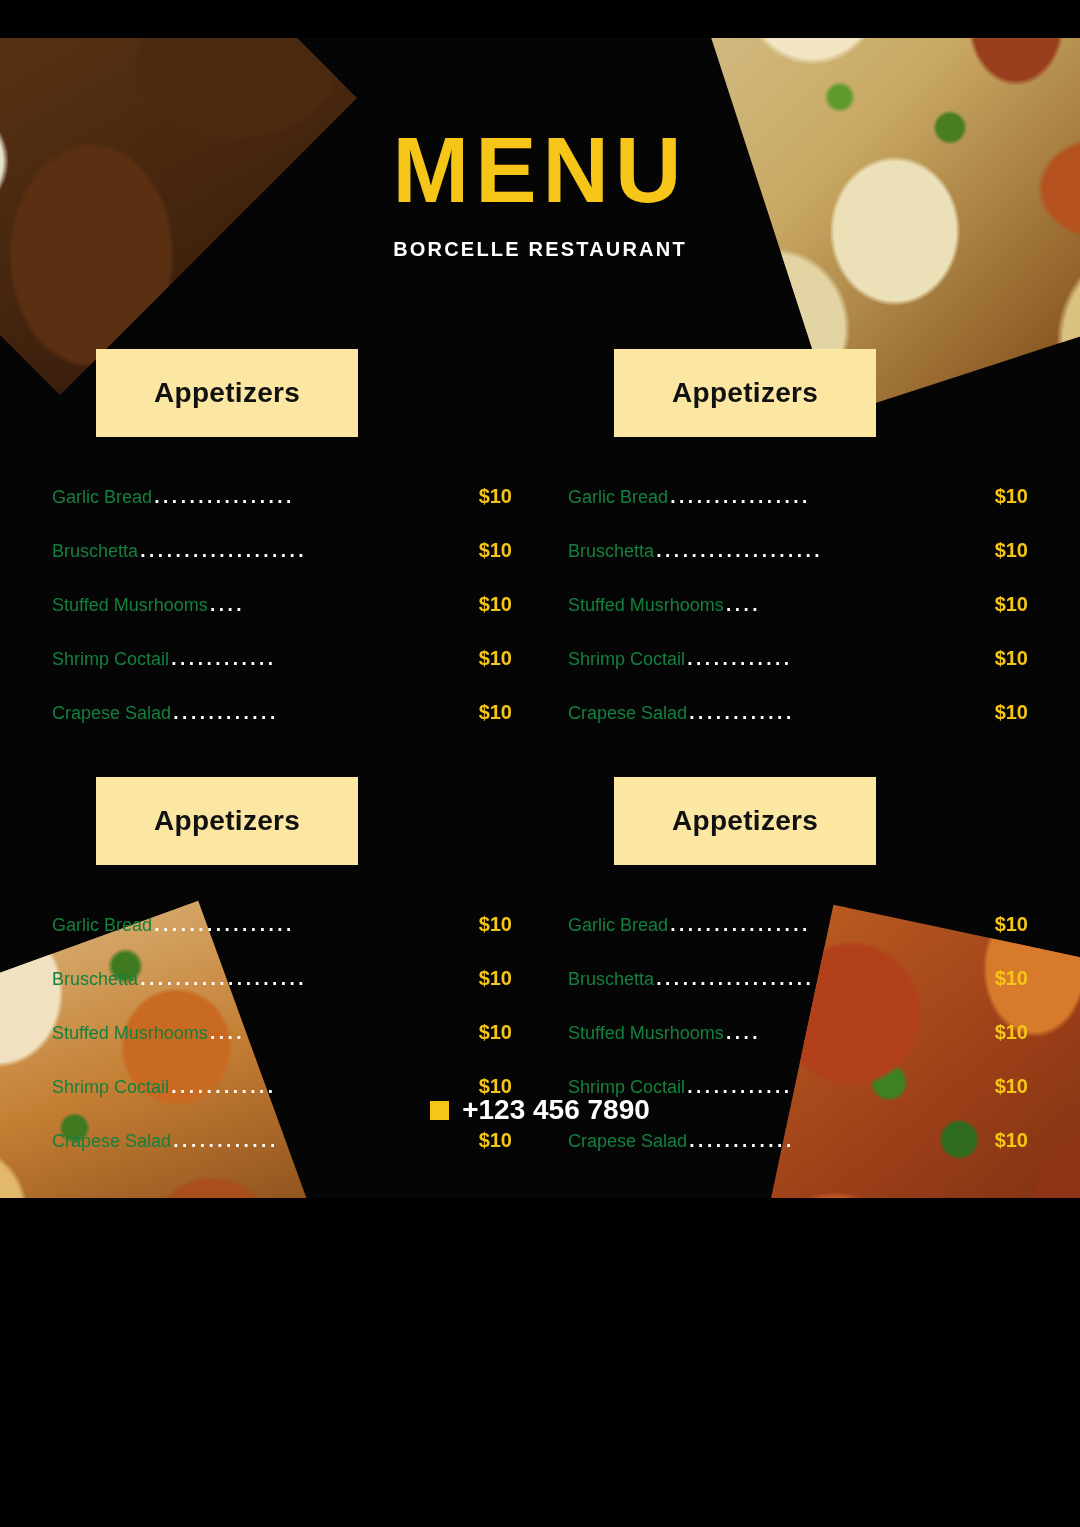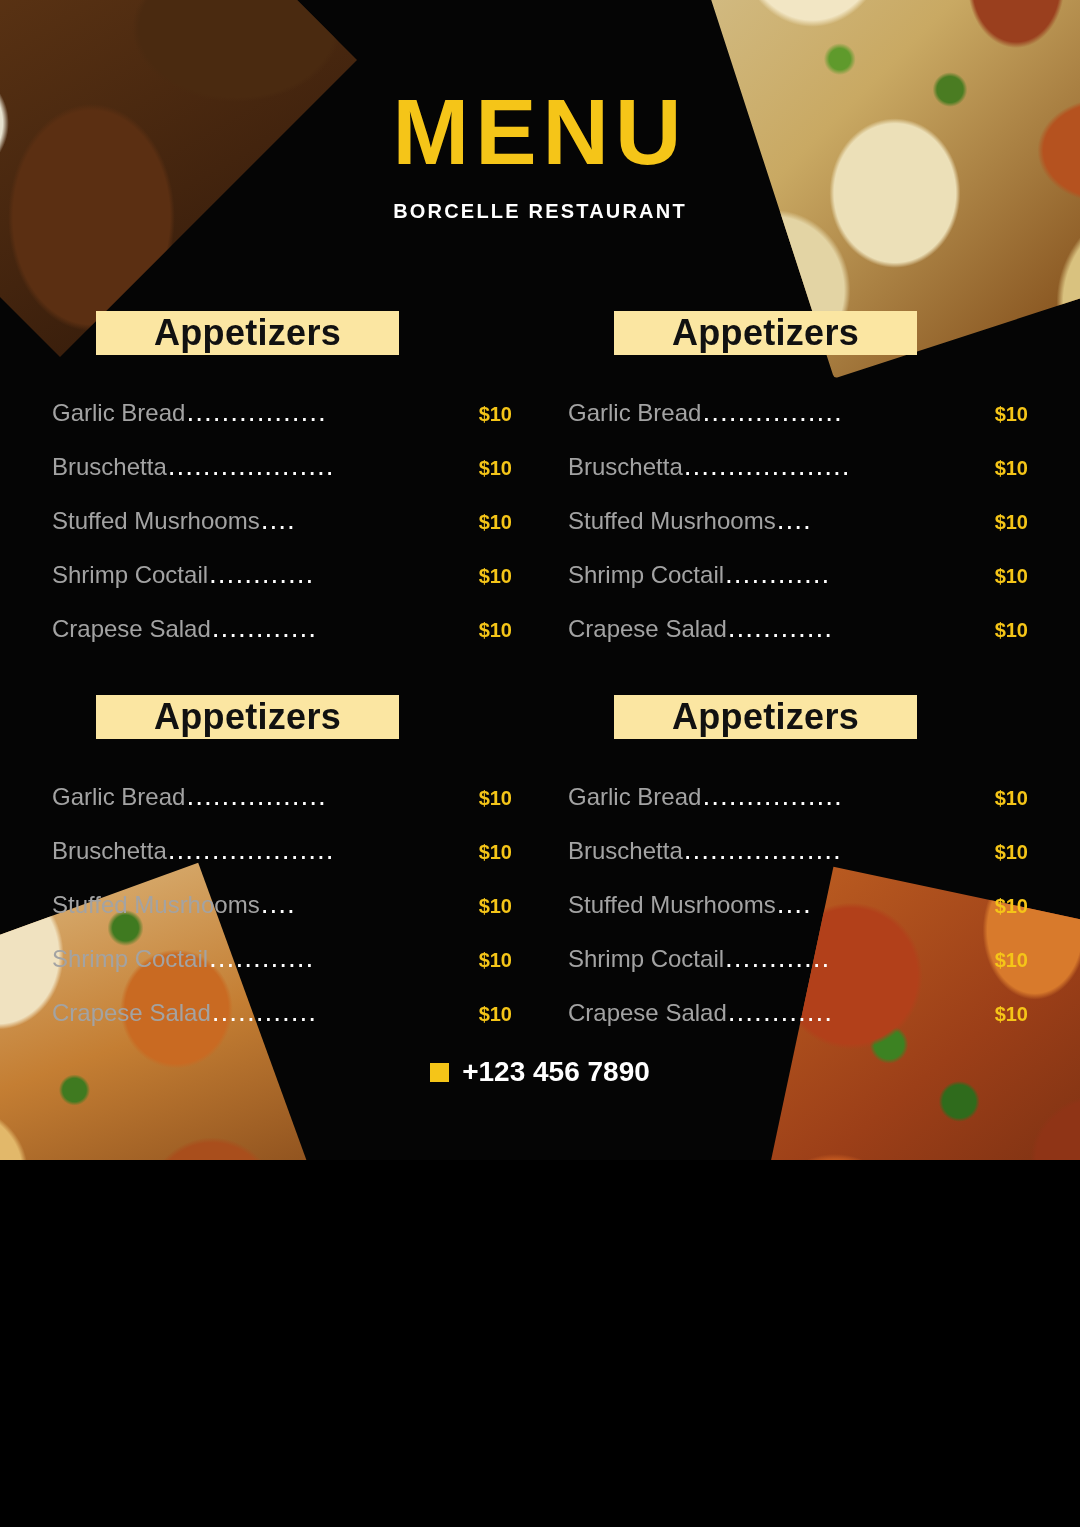--- a/index.html
+++ b/index.html
@@ -9,20 +9,21 @@
   }
   body {
     font-family: "Liberation Sans", sans-serif;
   }
   .page {
     position: relative;
     width: 1080px;
     height: 1160px;
     background: #050505;
     overflow: hidden;
+    margin-top: 38px;
   }
 
   
   .corner {
     position: absolute;
     overflow: hidden;
   }
   .corner-inner {
     position: absolute;
     inset: 0;
@@ -148,41 +149,41 @@
     padding: 88px 52px 0 52px;
   }
   .section {
     display: flex;
     flex-direction: column;
   }
   .section-heading {
     align-self: flex-start;
     background: #fbe6a2;
     color: #111;
-    font-size: 36px;
+    font-size: 28px;
     font-weight: 800;
-    padding: 1px 58px;
+    padding: 28px 58px;
     margin-left: 44px;
     letter-spacing: 0.3px;
   }
   .section.right .section-heading {
     margin-left: 46px;
   }
   .items {
     margin-top: 30px;
   }
   .item {
     display: flex;
     align-items: baseline;
     width: 100%;
     padding: 11px 0;
   }
   .item-name {
-    color: #a3a3a3;
-    font-size: 24px;
+    color: #15803d;
+    font-size: 18px;
     font-weight: 500;
     white-space: nowrap;
   }
   .dots {
     flex: 1;
     color: #ffffff;
     font-size: 28px;
     overflow: hidden;
     white-space: nowrap;
     letter-spacing: 1px;

